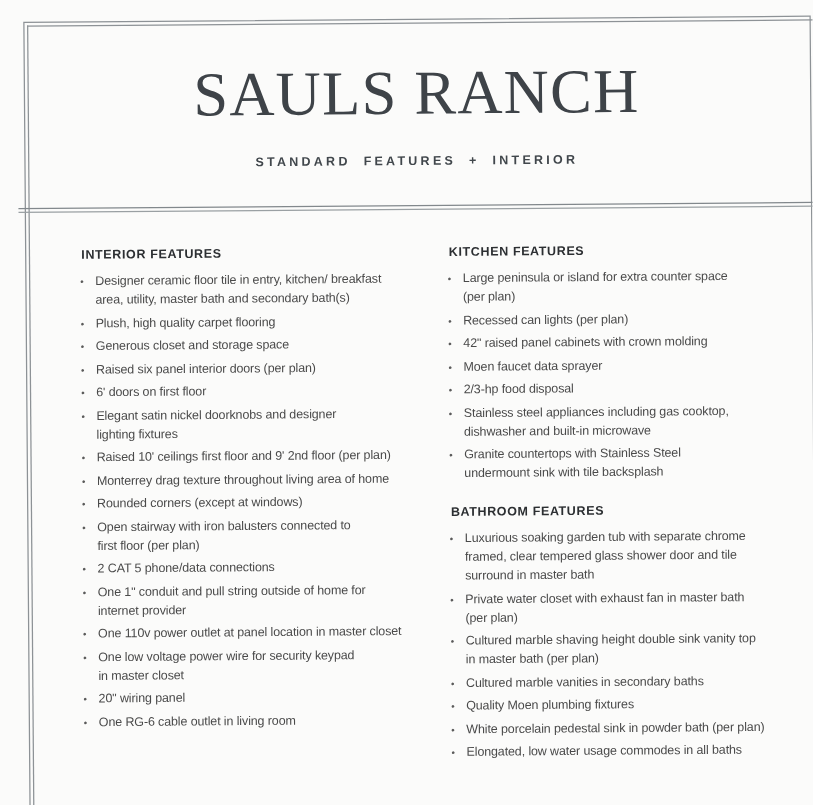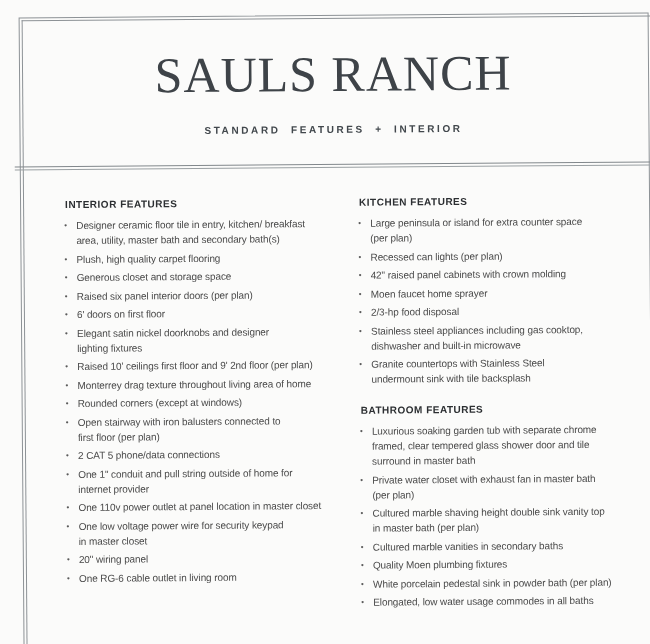--- a/index.html
+++ b/index.html
@@ -191,21 +191,21 @@
               <li>
                 <span class="blt">•</span>
                 <span class="txt">Recessed can lights (per plan)</span>
               </li>
               <li>
                 <span class="blt">•</span>
                 <span class="txt">42" raised panel cabinets with crown molding</span>
               </li>
               <li>
                 <span class="blt">•</span>
-                <span class="txt">Moen faucet home sprayer</span>
+                <span class="txt">Moen faucet data sprayer</span>
               </li>
               <li>
                 <span class="blt">•</span>
                 <span class="txt">2/3-hp food disposal</span>
               </li>
               <li>
                 <span class="blt">•</span>
                 <span class="txt">Stainless steel appliances including gas cooktop,
 dishwasher and built-in microwave</span>
               </li>

